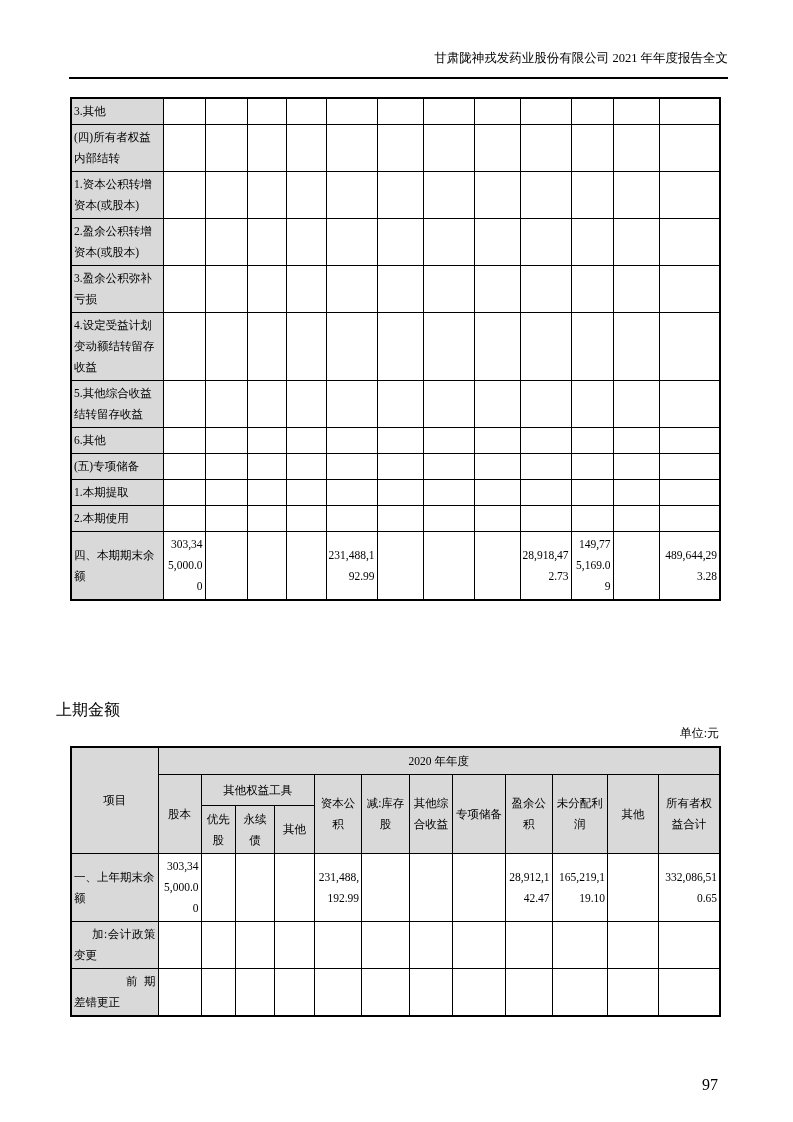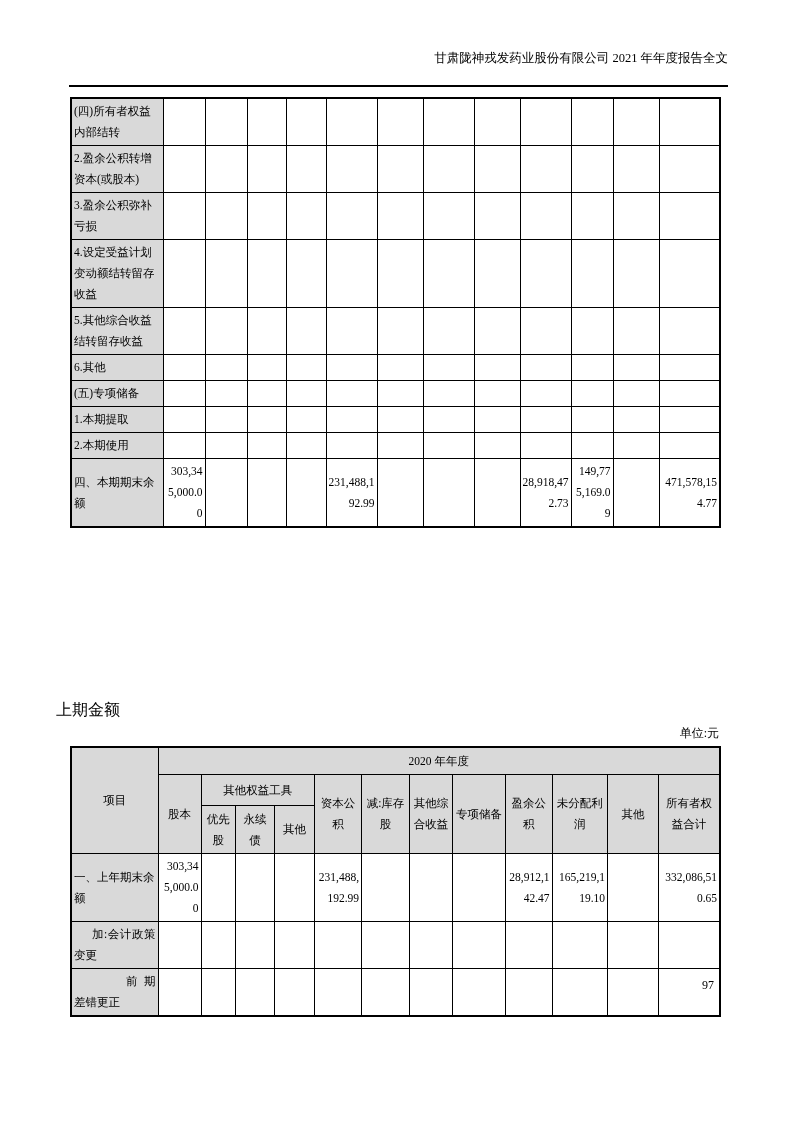--- a/index.html
+++ b/index.html
@@ -4,21 +4,21 @@
 <style>
   html,body { margin:0; padding:0; background:#888; }
   .page {
     position:relative; width:793px; height:1122px; background:#ffffff;
     font-family:"Liberation Serif","DejaVu Serif",serif; color:#000;
     margin:0 auto; overflow:hidden;
   }
   .page-header {
     position:absolute; left:69px; top:48px; width:659px;
     text-align:right; font-size:12.5px; line-height:20px;
-    padding-bottom:17px; border-bottom:2px solid #000;
+    padding-bottom:9px; border-bottom:2px solid #000;
   }
   .t {
     position:absolute; border-collapse:collapse; table-layout:fixed;
     border:2px solid #000;
   }
   .t td {
     border:1px solid #000; padding:2px 2px; font-size:11.5px;
     line-height:21px; vertical-align:middle; overflow:hidden;
   }
   .t1 { left:70px; top:97px; width:649px; }
@@ -27,21 +27,21 @@
   .lbl { background:#D9D9D9; text-align:left; word-break:break-all; }
   .val { text-align:right; word-break:break-all; }
   .hd  { background:#D9D9D9; text-align:center; word-break:break-all; line-height:19px;margin-left:32px; }
   .t2 thead tr:nth-child(1) td { height:22px; }
   .t2 thead tr:nth-child(2) td { height:26px;text-align:center; }
   .t2 thead tr:nth-child(3) td { height:43px; }
   .ind1 { text-indent:18px; text-align:justify; }
   .ind2 { text-indent:52px; text-align:justify;margin-top:32px; }
   .section-label { position:absolute; left:56px; top:700px; font-size:16px; }
   .unit-label { position:absolute; right:74px; top:725px; font-size:12px;text-align:center; }
-  .page-number { position:absolute; left:702px; top:978px; font-size:12px; }
+  .page-number { position:absolute; left:702px; top:1076px; font-size:16px; }
 </style>
 </head>
 <body>
 
 <div class="page">
 
   <div class="page-header">
     <span>甘肃陇神戎发药业股份有限公司 2021 年年度报告全文</span>
   </div>
 
@@ -56,21 +56,51 @@
       <col style="width:46px">
         <col style="width:51px">
         <col style="width:46px">
       <col style="width:51px">
         <col style="width:42px">
         <col style="width:46px">
       <col style="width:61px">
     </colgroup>
     <tbody id="t1-body">
         <tr>
+          <td class="lbl">3.其他</td>
+          <td class="val"></td>
+          <td class="val"></td>
+          <td class="val"></td>
+          <td class="val"></td>
+          <td class="val"></td>
+          <td class="val"></td>
+          <td class="val"></td>
+          <td class="val"></td>
+          <td class="val"></td>
+          <td class="val"></td>
+          <td class="val"></td>
+          <td class="val"></td>
+        </tr>
+        <tr>
           <td class="lbl">(四)所有者权益内部结转</td>
+          <td class="val"></td>
+          <td class="val"></td>
+          <td class="val"></td>
+          <td class="val"></td>
+          <td class="val"></td>
+          <td class="val"></td>
+          <td class="val"></td>
+          <td class="val"></td>
+          <td class="val"></td>
+          <td class="val"></td>
+          <td class="val"></td>
+          <td class="val"></td>
+        </tr>
+        <tr>
+          <td class="lbl">1.资本公积转增资本(或股本)</td>
           <td class="val"></td>
           <td class="val"></td>
           <td class="val"></td>
           <td class="val"></td>
           <td class="val"></td>
           <td class="val"></td>
           <td class="val"></td>
           <td class="val"></td>
           <td class="val"></td>
           <td class="val"></td>
@@ -203,21 +233,21 @@
           <td class="val"></td>
           <td class="val"></td>
           <td class="val"></td>
           <td class="val">231,488,192.99</td>
           <td class="val"></td>
           <td class="val"></td>
           <td class="val"></td>
           <td class="val">28,918,472.73</td>
           <td class="val">149,775,169.09</td>
           <td class="val"></td>
-          <td class="val">471,578,154.77</td>
+          <td class="val">489,644,293.28</td>
         </tr>
       </tbody>
   </table>
 
   <div class="section-label">上期金额</div>
   <div class="unit-label">单位:元</div>
 
   <table class="t t2">
     <colgroup>
       <col style="width:87px">

